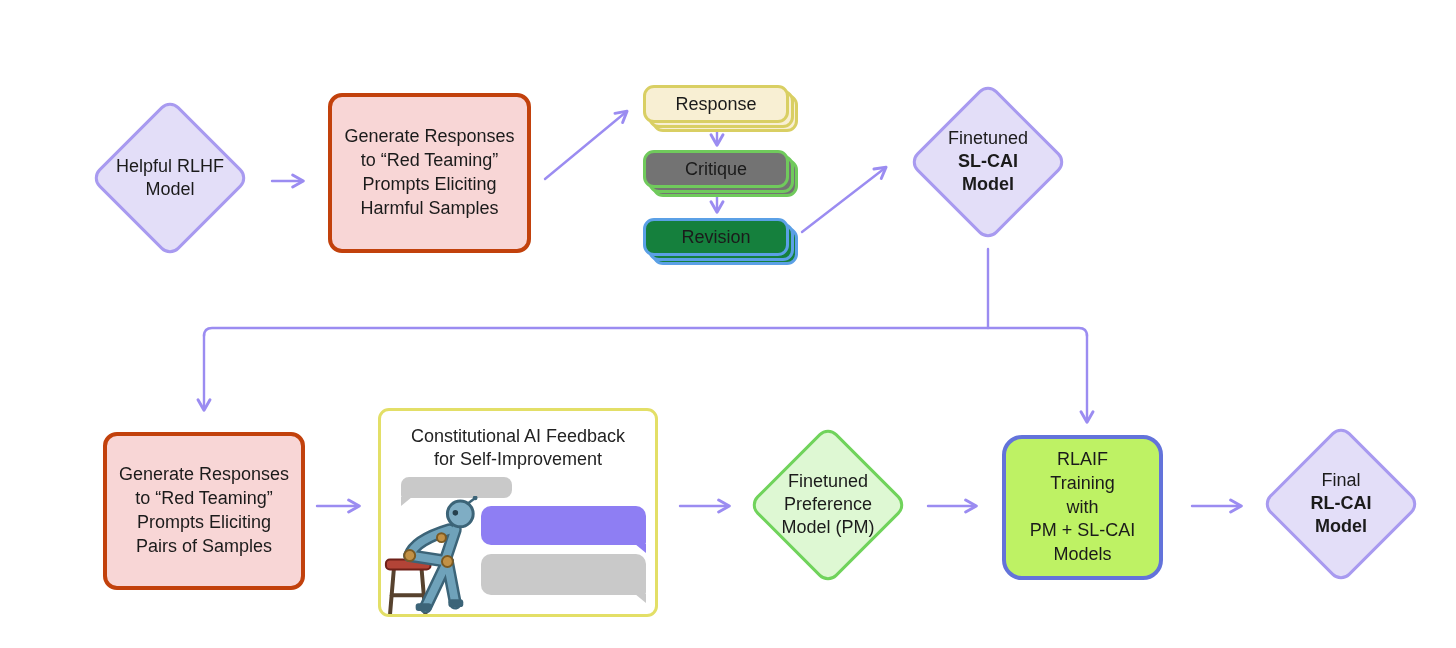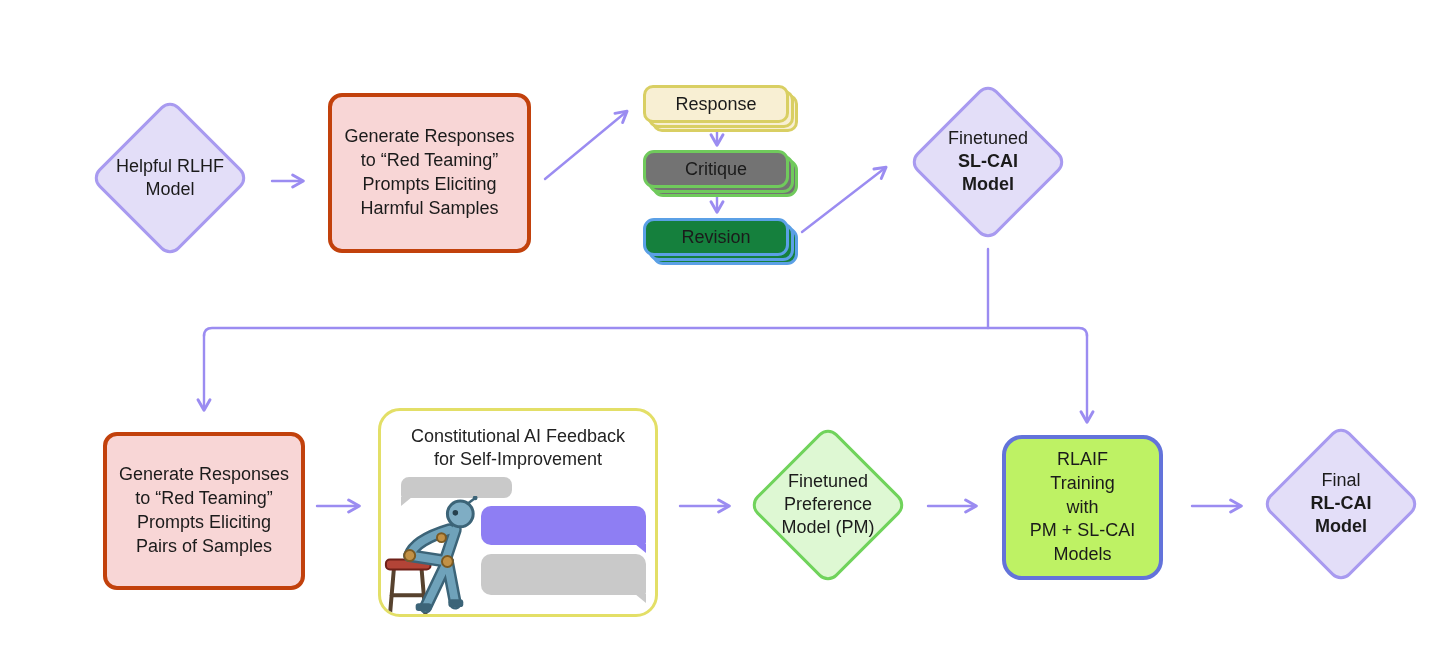--- a/index.html
+++ b/index.html
@@ -26,27 +26,27 @@
   .rbox.red{border:4px solid #c2410c;background:#f8d6d6;}
   .rbox.blue{border:4px solid #6373da;background:#bef264;border-radius:20px;}
 
   
   .stack{position:absolute;width:157px;height:49px;}
   .stack .layer{position:absolute;width:146px;height:38px;box-sizing:border-box;
     border:3px solid;border-radius:11px;}
   .stack .l2{left:9px;top:9px;}
   .stack .l1{left:5px;top:5px;}
   .stack .l0{left:0;top:0;display:flex;align-items:center;justify-content:center;font-size:18px;}
-  .stack.yellow .layer{border-color:#d9cf63;background:#f8efd3;border-radius:10px;}
+  .stack.yellow .layer{border-color:#d9cf63;background:#f8efd3;}
   .stack.greenc .layer{border-color:#70ca5c;background:#737373;}
   .stack.bluec  .layer{border-color:#5ba0e6;background:#15803d;}
 
   
   .feedback{position:absolute;left:378px;top:408px;width:280px;height:209px;box-sizing:border-box;
-    border:3px solid #e3df67;border-radius:22px;background:#ffffff;overflow:hidden;}
+    border:3px solid #e3df67;border-radius:11px;background:#ffffff;overflow:hidden;}
   .feedback .title{margin-top:14px;text-align:center;font-size:18px;line-height:1.28;color:#222;}
   .bubble{position:absolute;}
   .bub-gray-top{left:20px;top:66px;width:111px;height:21px;background:#c9c9c9;
     border-radius:8px;border-bottom-left-radius:3px;}
   .bub-gray-top::after{content:"";position:absolute;left:0;bottom:-8px;width:0;height:0;
     border-top:9px solid #c9c9c9;border-right:11px solid transparent;}
   .bub-purple{left:100px;top:95px;width:165px;height:39px;background:#8e7ef3;
     border-radius:10px;border-bottom-right-radius:3px;}
   .bub-purple::after{content:"";position:absolute;right:0;bottom:-8px;width:0;height:0;
     border-top:9px solid #8e7ef3;border-left:11px solid transparent;}

